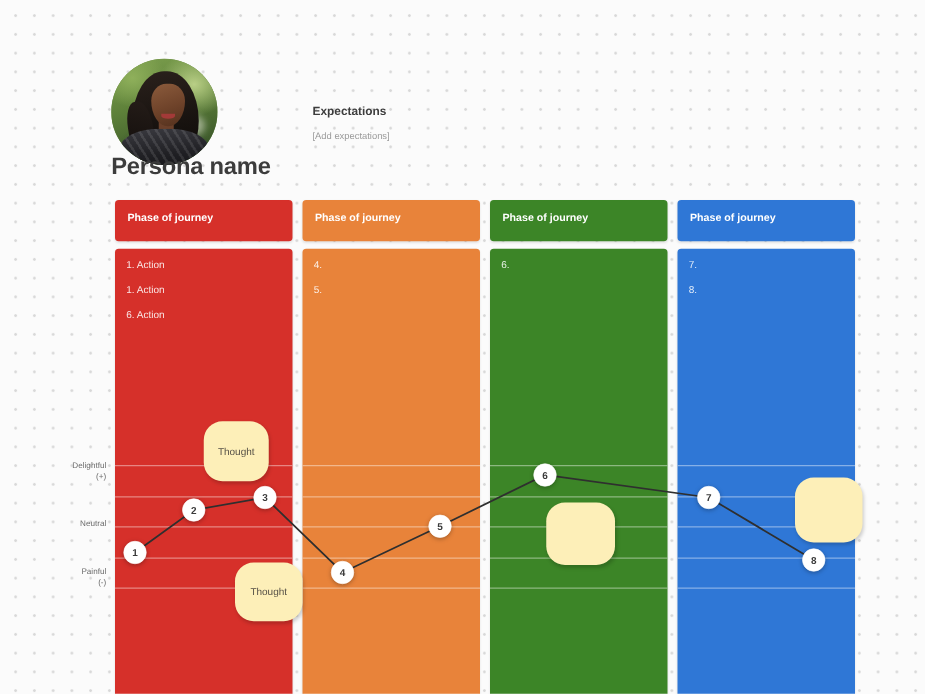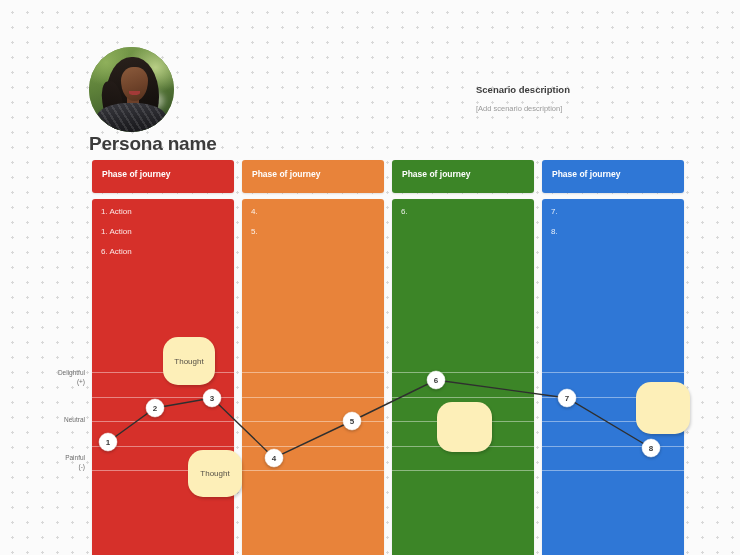--- a/index.html
+++ b/index.html
@@ -109,21 +109,21 @@
     top: 58%;
     width: 14%;
     height: 14%;
     background: #6b402a;
   }
 
   
   #persona-name {
     position: absolute;
     left: 89px;
-    top: 133px;
+    top: 123px;
     font-size: 19px;
     font-weight: bold;
     color: #3c3c3c;
     letter-spacing: -0.2px;
     white-space: nowrap;
   }
 
   
   .info-block { position: absolute; }
   .info-title {
@@ -256,25 +256,25 @@
     <div class="hair"></div>
     <div class="hair2"></div>
     <div class="neck"></div>
     <div class="face"></div>
     <div class="smile"></div>
     <div class="body"></div>
   </div>
 
   <div id="persona-name">Persona name</div>
 
-
-  <div class="info-block" id="scenario-block">
-    <div class="info-title">Scenario description</div>
-    <div class="info-placeholder">[Add scenario description]</div>
-  </div>
+  <div class="info-block" id="expectations-block">
+    <div class="info-title">Expectations</div>
+    <div class="info-placeholder">[Add expectations]</div>
+  </div>
+
 
   <div class="phase-header" id="phase-header-1" style="left: 92px; width: 142px; background-color: rgb(214, 48, 42);">Phase of journey</div>
   <div class="phase-header" id="phase-header-2" style="left: 242px; width: 142px; background-color: rgb(232, 131, 58);">Phase of journey</div>
   <div class="phase-header" id="phase-header-3" style="left: 392px; width: 142px; background-color: rgb(60, 133, 39);">Phase of journey</div>
   <div class="phase-header" id="phase-header-4" style="left: 542px; width: 142px; background-color: rgb(47, 119, 214);">Phase of journey</div>
 
   <div class="phase-column" id="phase-column-1" style="left: 92px; width: 142px; background-color: rgb(214, 48, 42);">
     <div class="gridlines">
         <div class="gl" style="top: 173px;"></div>
         <div class="gl" style="top: 197.5px;"></div>

